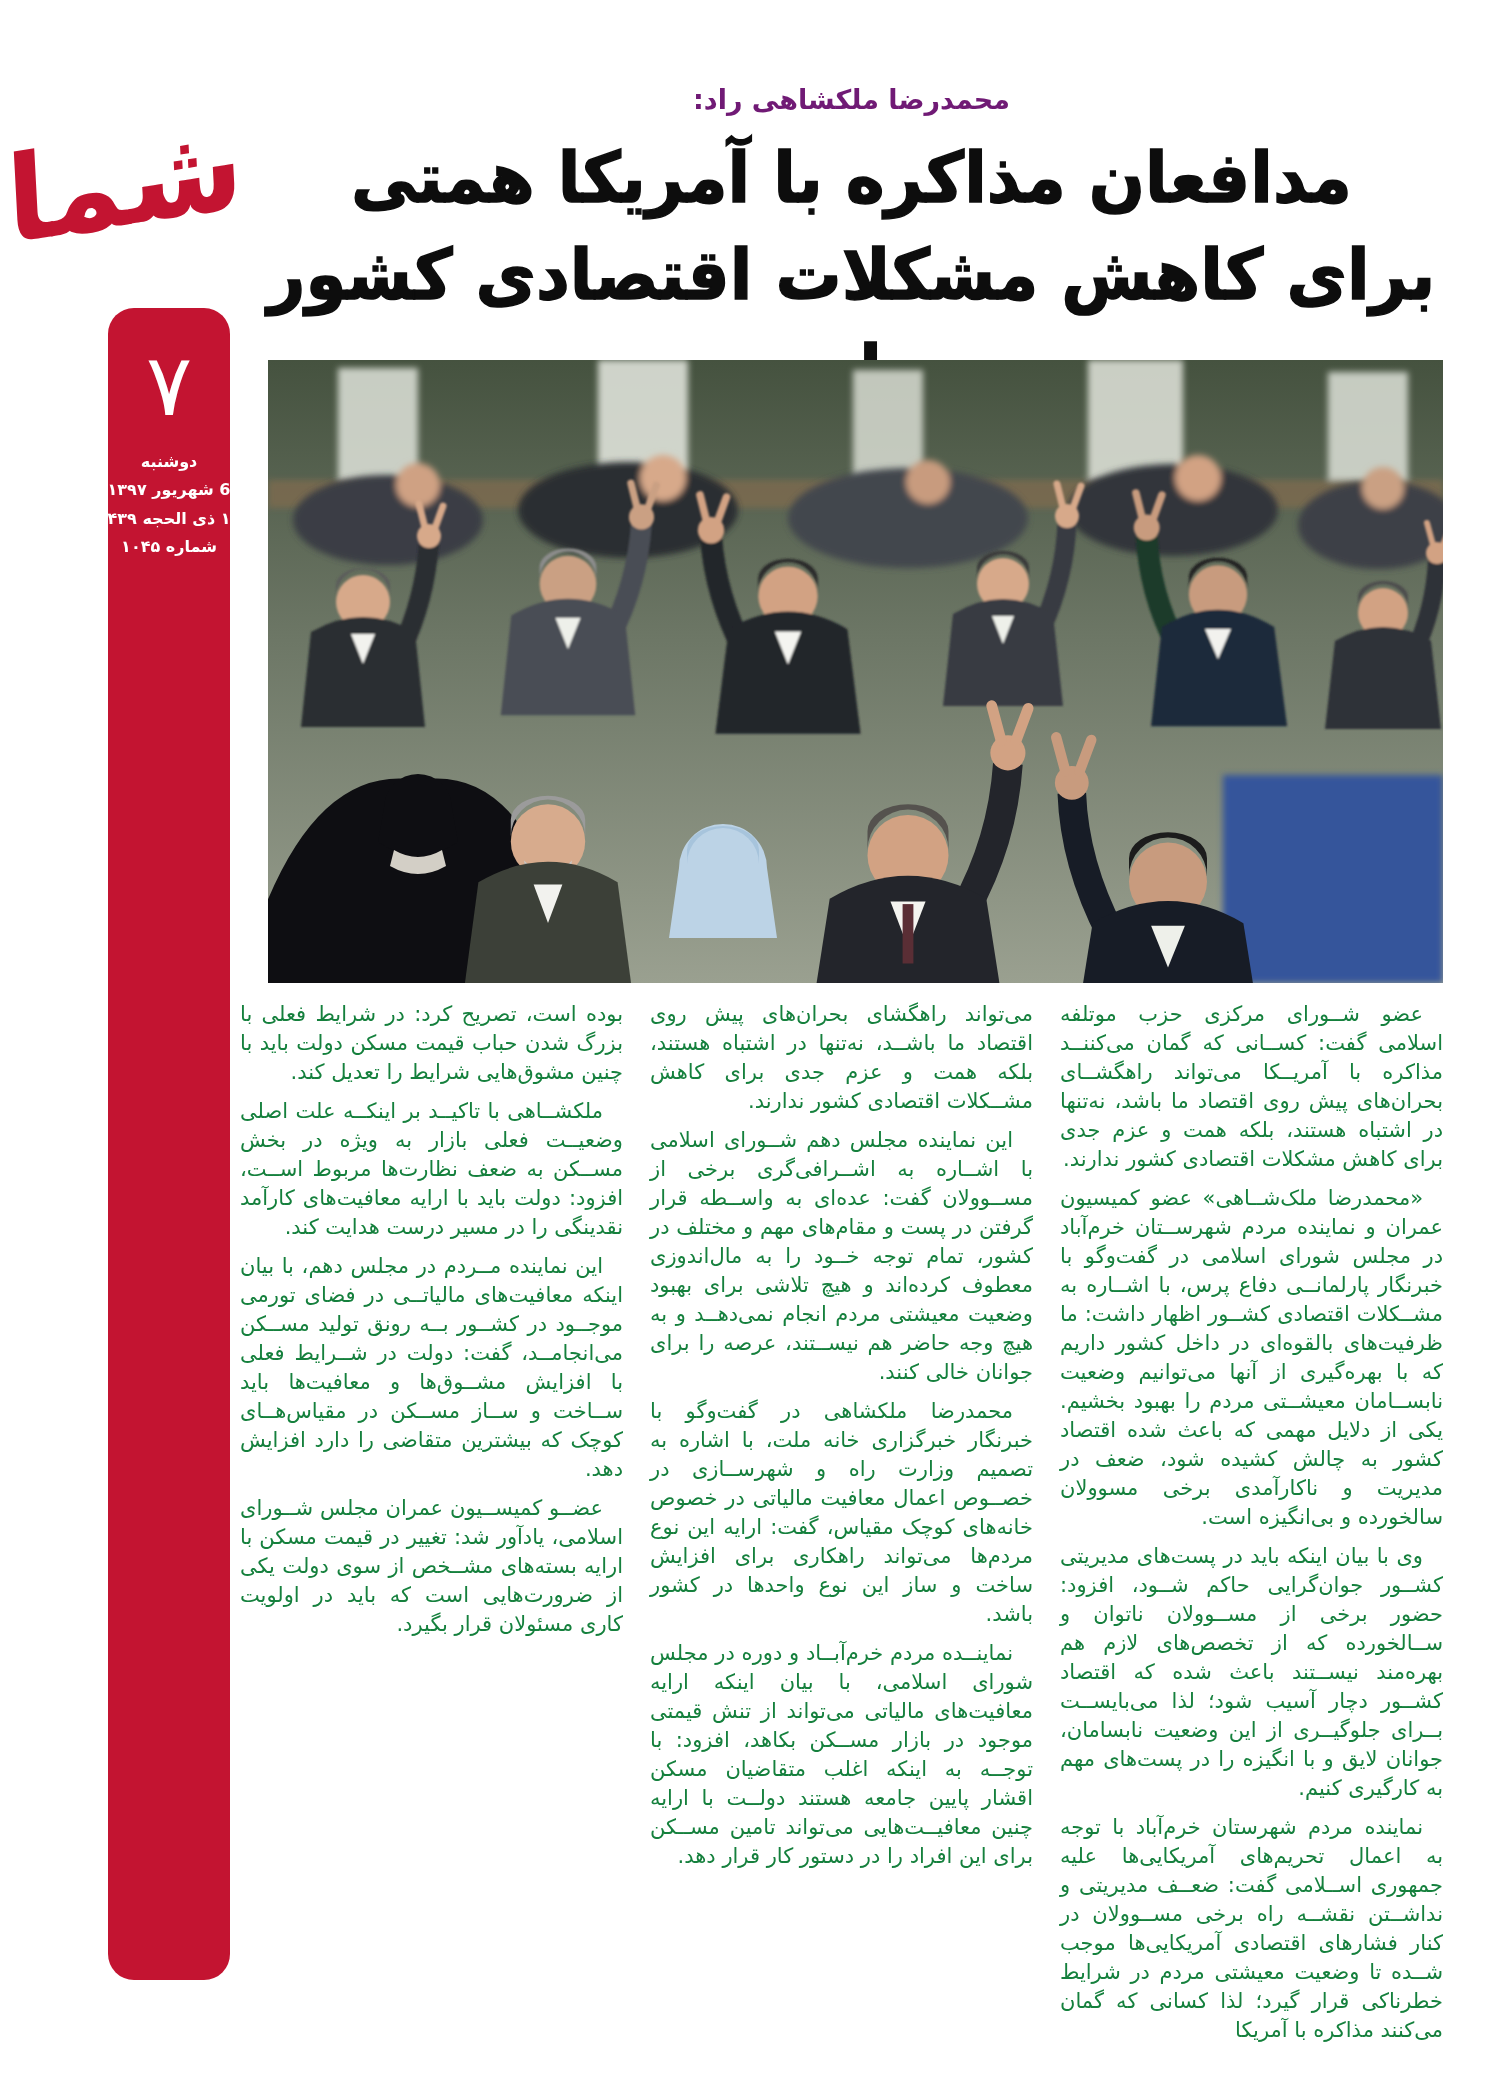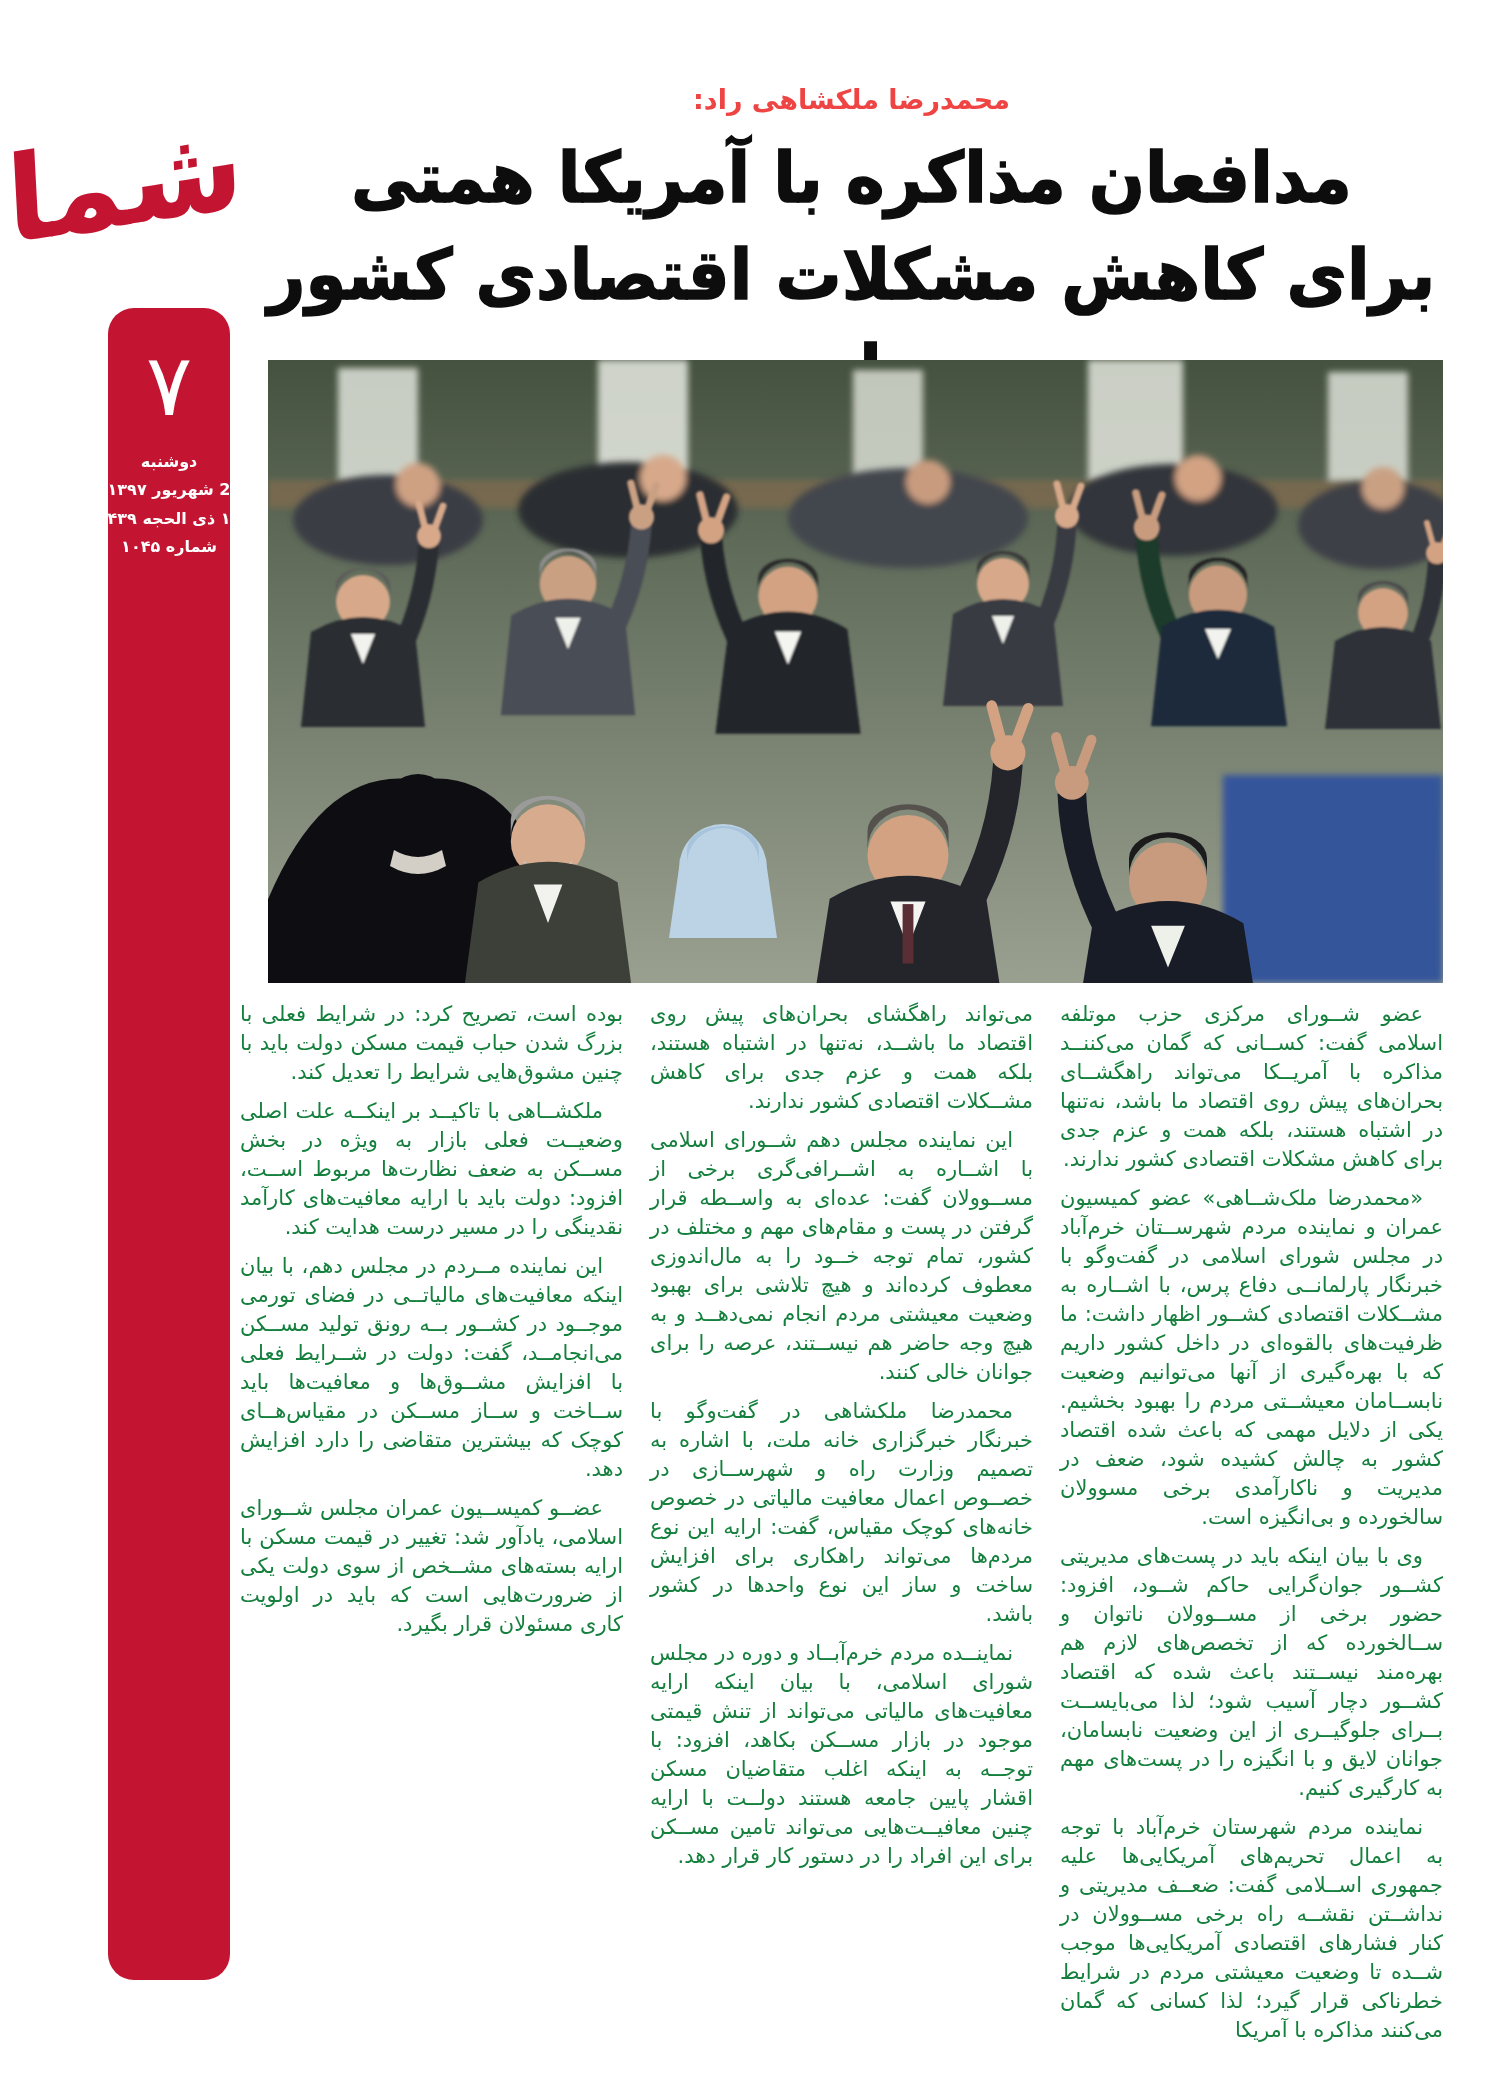--- a/index.html
+++ b/index.html
@@ -31,21 +31,21 @@
   .side-dates{
     margin-top:20px;text-align:center;font-weight:bold;
     font-size:16px;line-height:1.78;white-space:nowrap;
   }
   
   .header{
     position:absolute;right:57px;left:260px;top:84px;
     text-align:center;direction:rtl;
   }
   .kicker{
-    color:#ef4444;font-weight:bold;font-size:27px;line-height:1.2;
+    color:#701a75;font-weight:bold;font-size:27px;line-height:1.2;
     margin:0 0 14px 0;
   }
   .headline{
     color:#0d0d0d;font-weight:bold;font-size:66px;line-height:1.38;
     margin:0;letter-spacing:-1px;
     -webkit-text-stroke:1.4px #0d0d0d;
     transform:scaleY(1.06);transform-origin:top center;
   }
   
   .photo{
@@ -70,21 +70,21 @@
 <body>
 
 <div class="page">
 
   <div class="logo">شما</div>
 
   <div class="side-bar">
     <div class="page-num">۷</div>
     <div class="side-dates">
       <div>دوشنبه</div>
-      <div>2 شهریور ۱۳۹۷</div>
+      <div>6 شهریور ۱۳۹۷</div>
       <div>۱۵ ذی الحجه ۱۴۳۹</div>
       <div>شماره ۱۰۴۵</div>
     </div>
   </div>
 
   <div class="header">
     <p class="kicker">محمدرضا ملکشاهی راد:</p>
     <h1 class="headline">
       <span>مدافعان مذاکره با آمریکا همتی</span><br>
       <span>برای کاهش مشکلات اقتصادی کشور ندارند</span>

